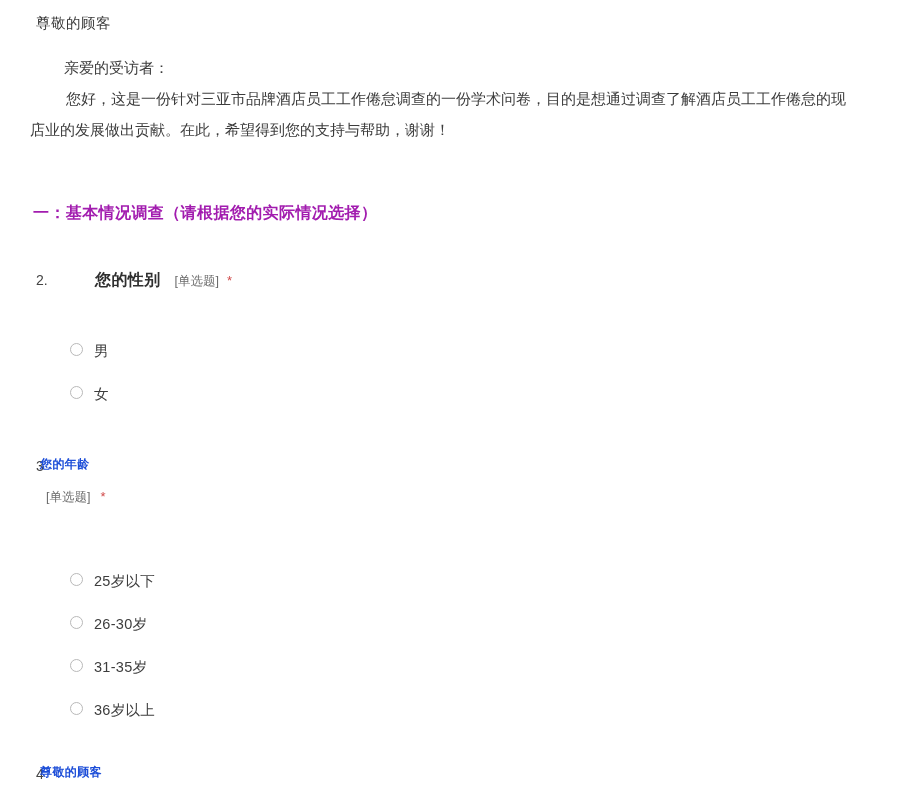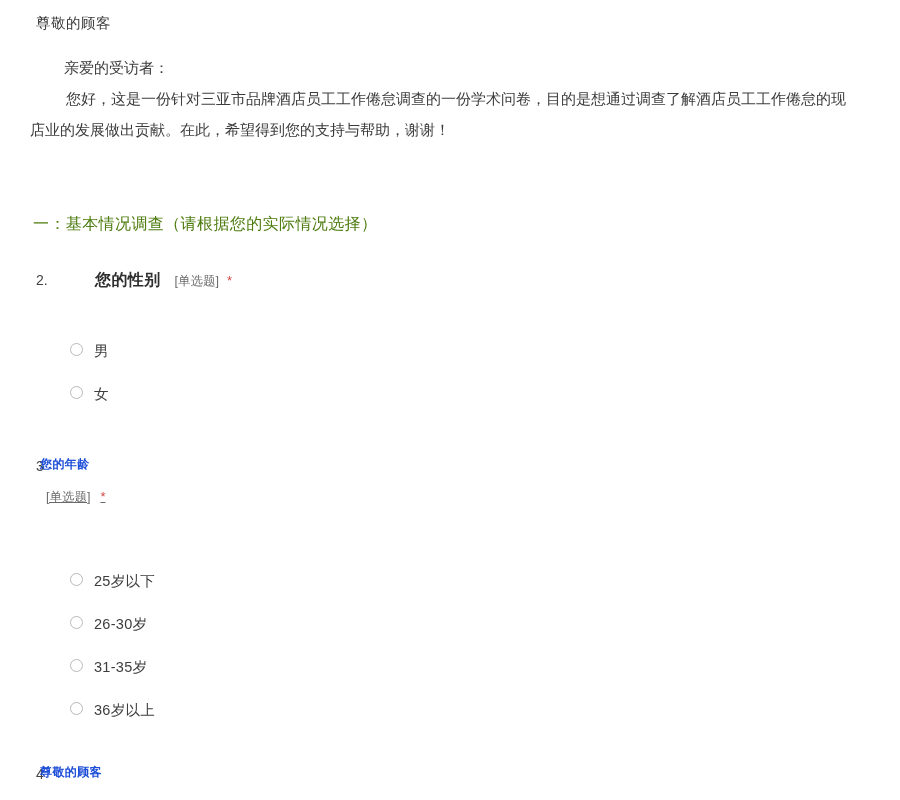--- a/index.html
+++ b/index.html
@@ -54,24 +54,23 @@
     display: inline-block;
     width: 36px;
   }
 
   
   .section-title {
     position: absolute;
     left: 33px;
     top: 203px;
     font-size: 16px;
-    font-weight: normal;
-    color: #4d7c0f;
+    font-weight: bold;
+    color: #a21caf;
     letter-spacing: 0.4px;
-    margin-top: 11px;
   }
 
   
   .question {
     position: absolute;
     left: 0;
     width: 900px;
   }
   .q-head {
     position: relative;
@@ -157,21 +156,20 @@
     color: #1d4ed8;
     letter-spacing: 0.4px;
   }
   .q3-meta {
     position: absolute;
     left: 46px;
     top: 31px;
     font-size: 12.5px;
     color: #6b6b6b;
     white-space: nowrap;
-    text-decoration: underline;
   }
   .q3-meta .q-req {
     margin-left: 10px;
   }
 </style>
 </head>
 <body>
 
 <div class="page">
 

